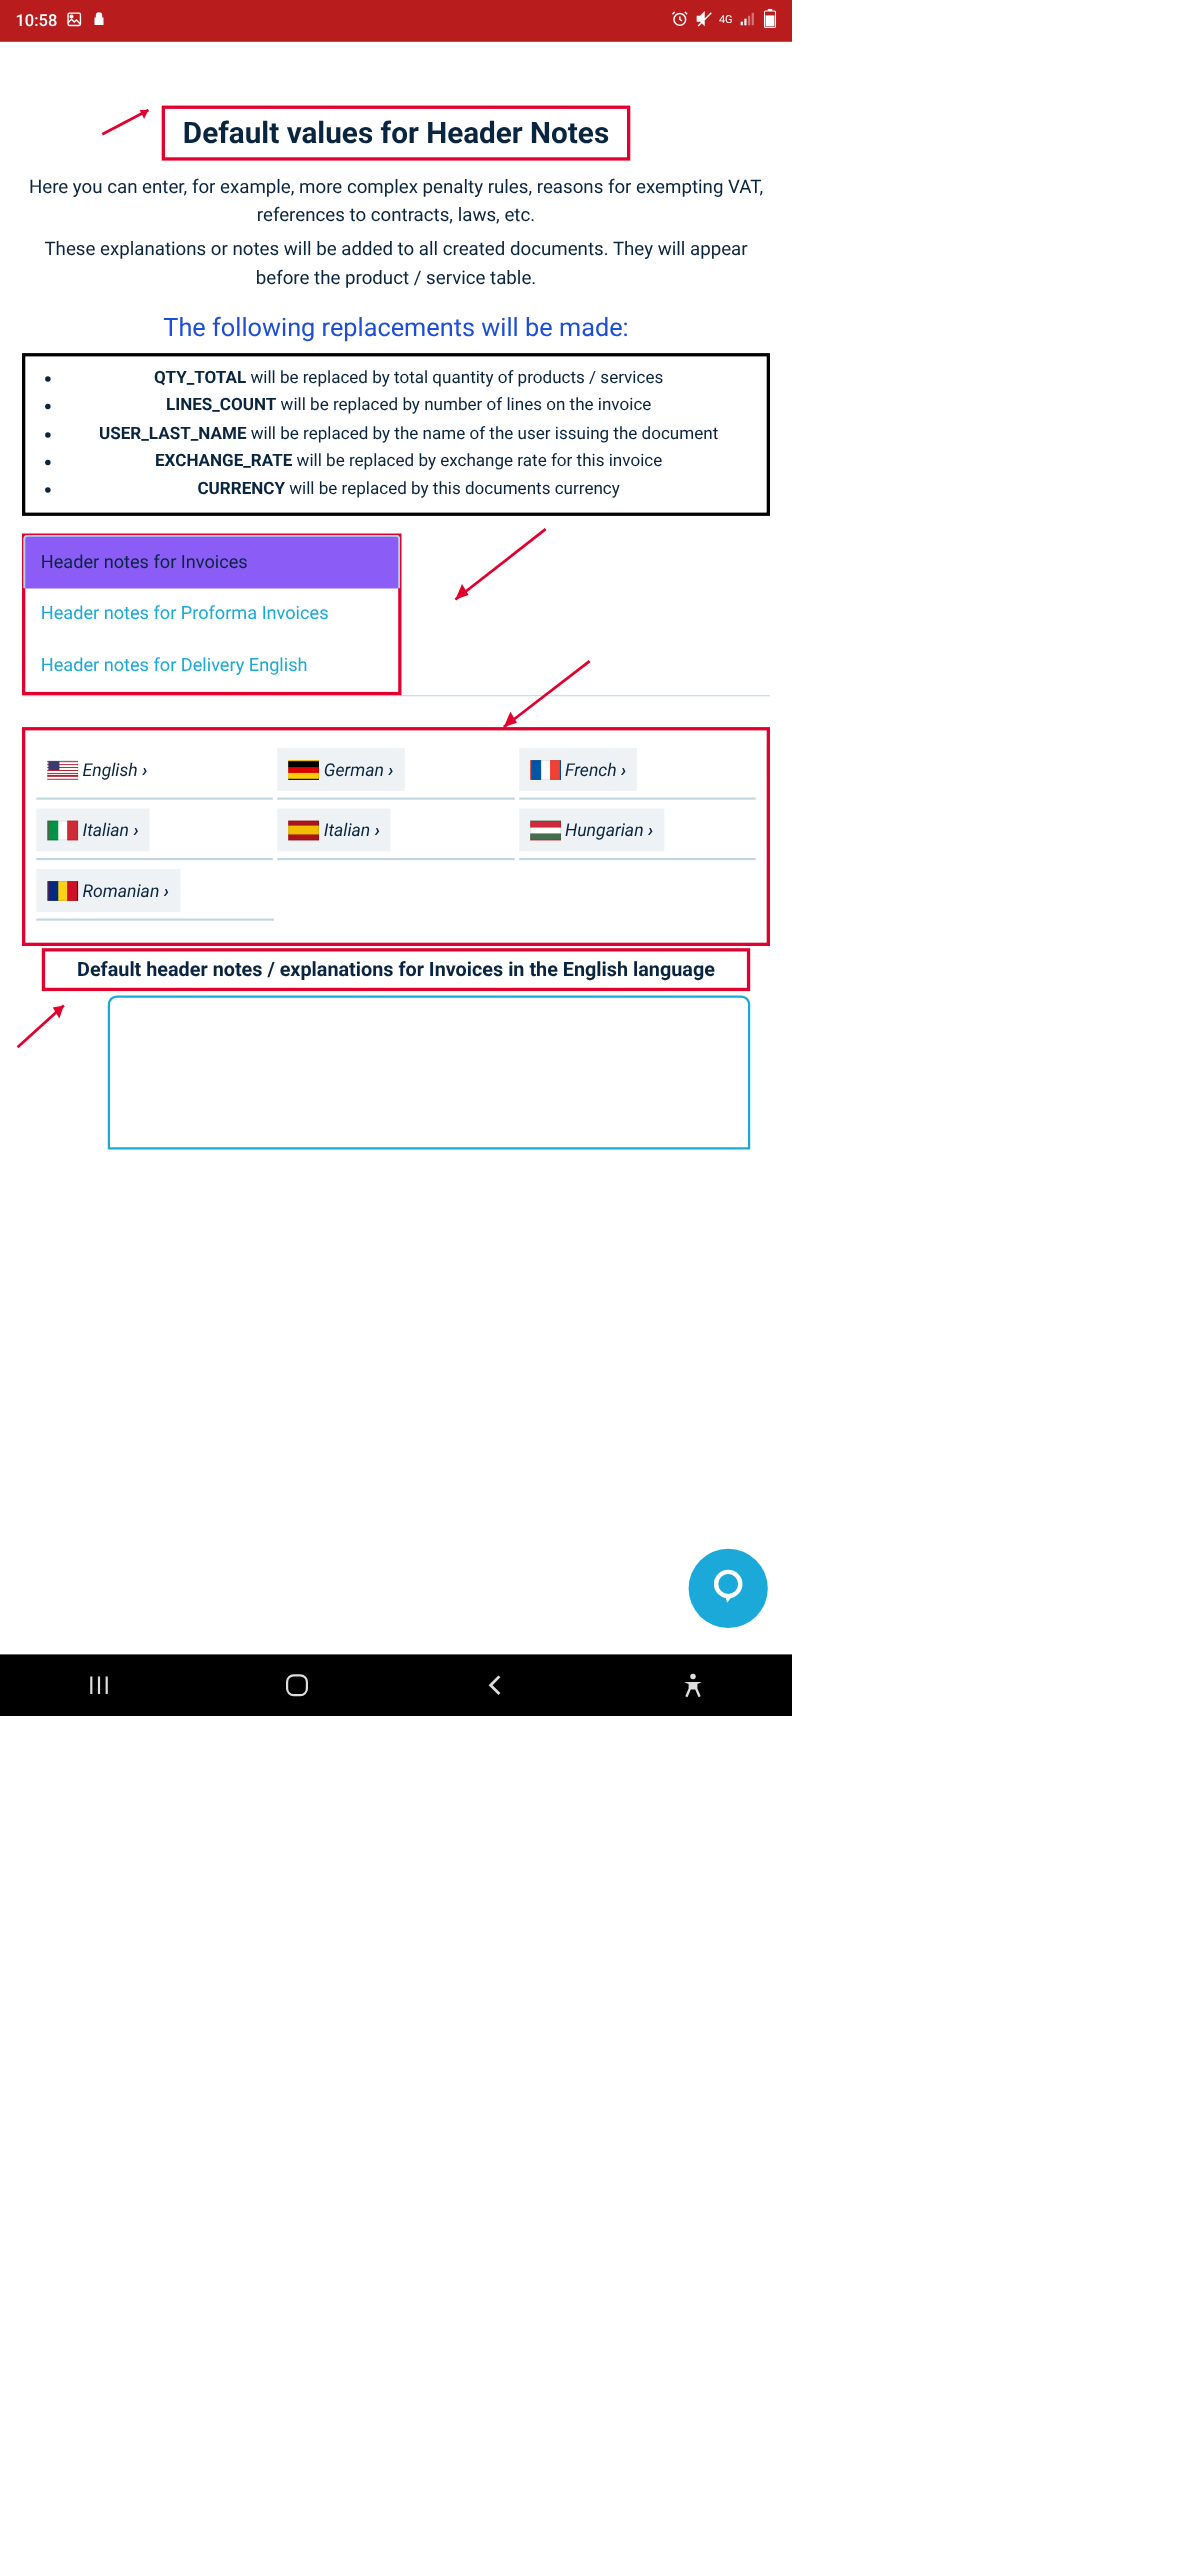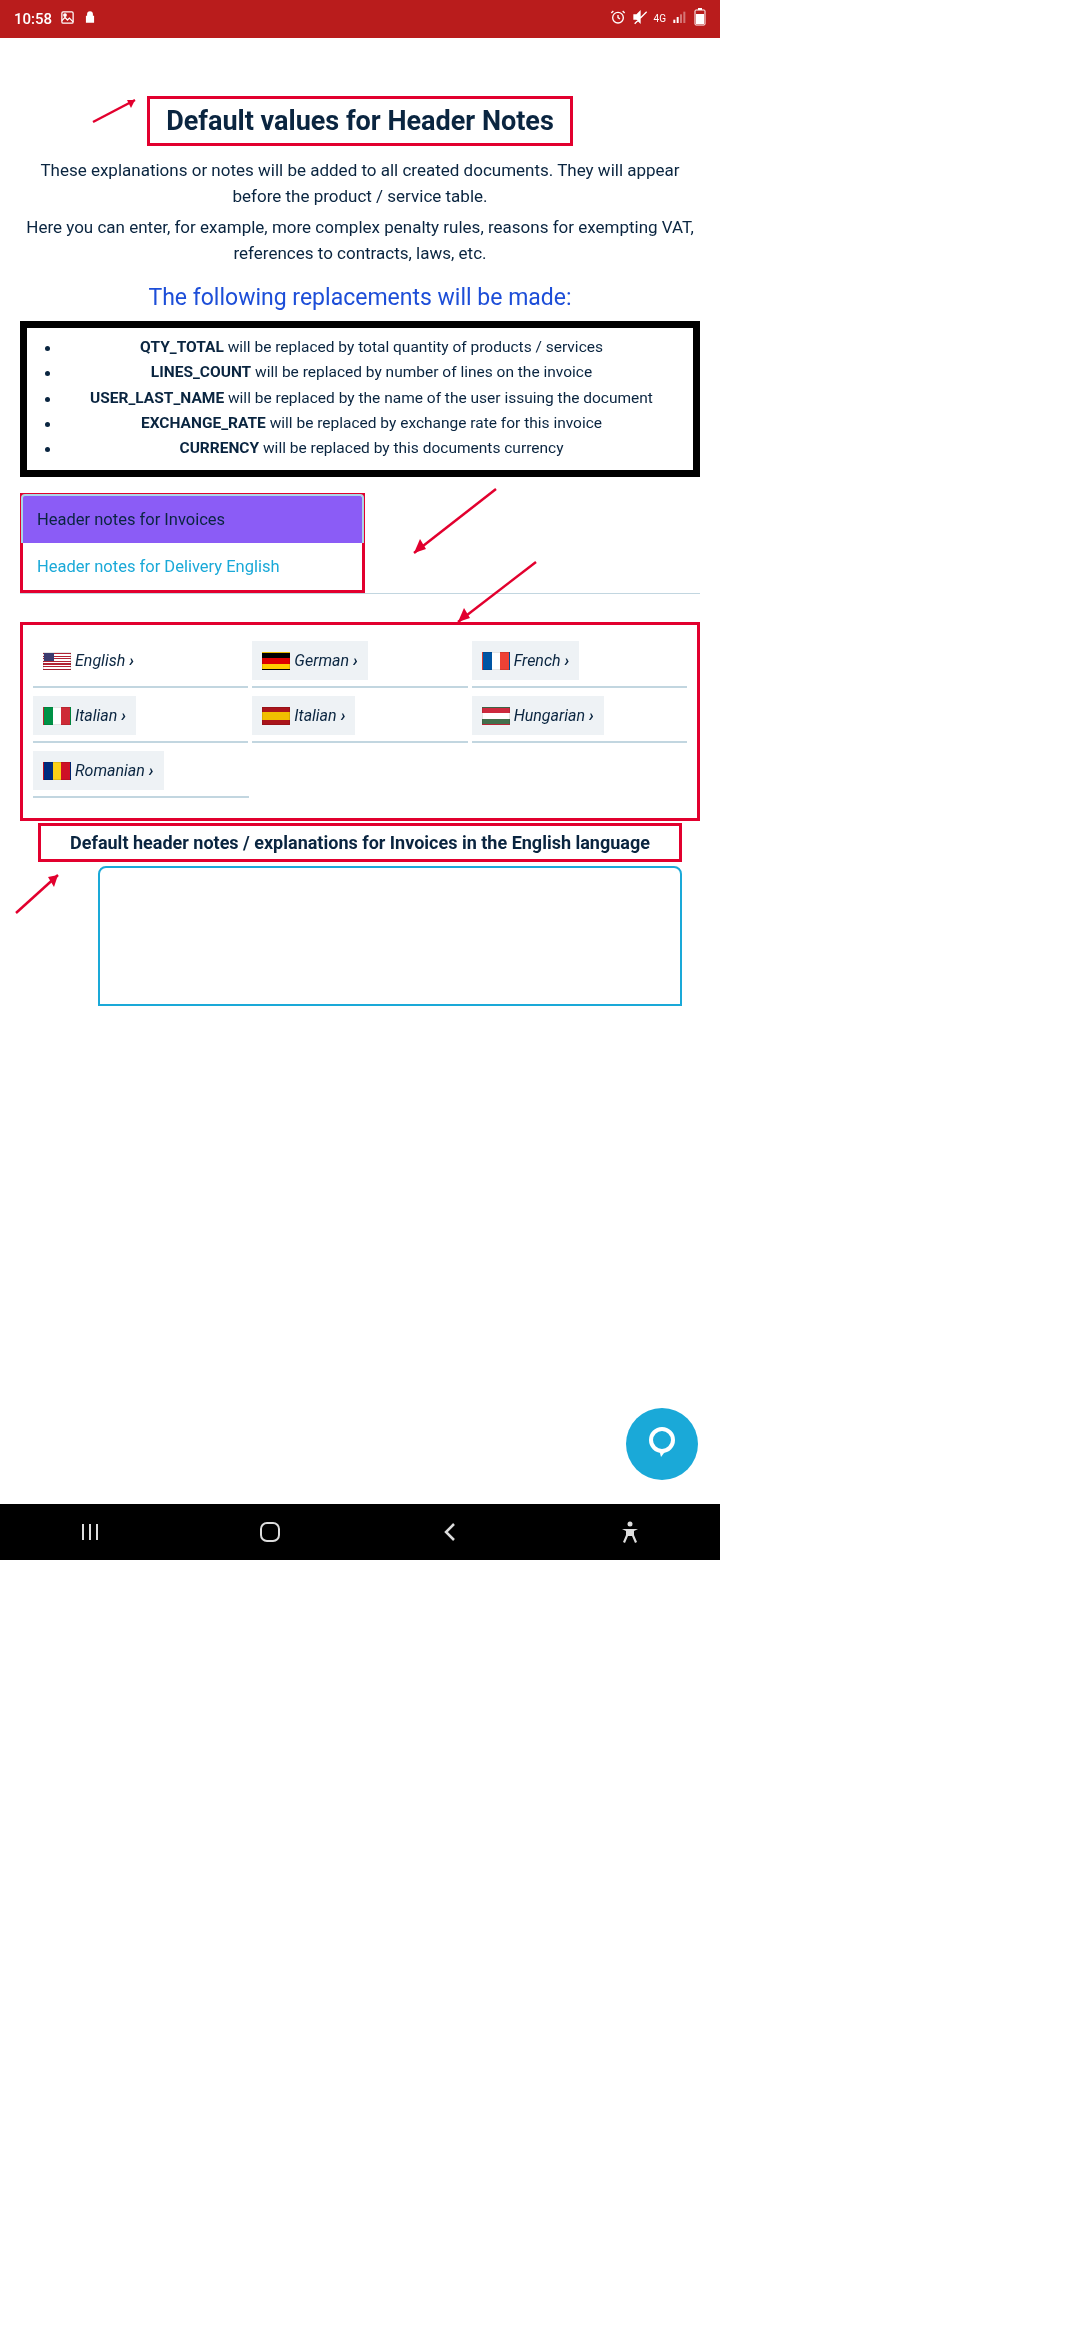--- a/index.html
+++ b/index.html
@@ -6,21 +6,21 @@
     body { font-family: -apple-system, BlinkMacSystemFont, "Segoe UI", Roboto, Arial, sans-serif; width: 720px; height: 1560px; background: #fff; color: #0a2540; display: flex; flex-direction: column; }
     .status-bar { background: #b91c1c; color: #fff; display: flex; justify-content: space-between; align-items: center; padding: 4px 14px; height: 38px; font-size: 15px; }
     .status-left { display: flex; align-items: center; gap: 8px; font-weight: 500; }
     .status-right { display: flex; align-items: center; gap: 6px; }
     .content { flex: 1; padding: 20px 8px 20px 8px; text-align: center; overflow: hidden; }
     .page-title { border: 3px solid #e2002e; display: inline-block; padding: 6px 16px; font-size: 27px; font-weight: 700; color: #0a2540; margin-top: 38px; position: relative; }
     .red-arrow-1 { position: absolute; left: -56px; top: 36px; width: 50px; height: 30px; }
     .description { margin-top: 12px; font-size: 17px; line-height: 1.5; color: #0a2540; padding: 0 8px; }
     .desc-para { margin-bottom: 6px; }
     .replacements-intro { margin-top: 18px; font-size: 23px; color: #1d4ed8; }
-    .replacements-box { border: 7px solid #000000; margin: 10px 12px 0 12px; padding: 8px 12px; text-align: left; }
+    .replacements-box { border: 3px solid #000000; margin: 10px 12px 0 12px; padding: 8px 12px; text-align: left; }
     .replacements-box ul { list-style: none; padding: 0; }
     .replacements-box li { display: flex; align-items: flex-start; font-size: 15.5px; line-height: 1.5; margin-bottom: 2px; }
     .bullet { width: 5px; height: 5px; background: #0a2540; border-radius: 50%; margin-top: 10px; margin-right: 12px; margin-left: 6px; flex-shrink: 0; }
     .li-text { flex: 1; text-align: center; }
     .li-text b { font-weight: 700; }
     .tabs-wrapper { text-align: left; margin: 16px 12px 0 12px; position: relative; }
     .tabs-box { border: 3px solid #e2002e; display: inline-block; padding: 0; width: 345px; }
     .tab-item { padding: 14px 14px; font-size: 16.5px; }
     .tab-active { color: #0a2540; background: #8b5cf6; border: 2px solid #a9d5e6; border-bottom: none; border-top-left-radius: 4px; border-top-right-radius: 4px; margin: -2px -2px 0 -2px; }
     .tab-inactive { color: #1aa9d8; }
@@ -107,22 +107,22 @@
 <div class="content">
   <div style="position:relative; display:inline-block;">
     <h1 class="page-title">Default values for Header Notes</h1>
     <svg class="red-arrow-1" viewBox="0 0 50 30">
           <line x1="2" y1="28" x2="44" y2="6" stroke="#e2002e" stroke-width="2.5"></line>
           <polygon points="44,6 36,6 40,14" fill="#e2002e"></polygon>
         </svg>
   </div>
 
   <div class="description">
+    <p class="desc-para">Here you can enter, for example, more complex penalty rules, reasons for exempting VAT, references to contracts, laws, etc.</p>
     <p class="desc-para">These explanations or notes will be added to all created documents. They will appear before the product / service table.</p>
-    <p class="desc-para">Here you can enter, for example, more complex penalty rules, reasons for exempting VAT, references to contracts, laws, etc.</p>
   </div>
 
   <p class="replacements-intro">The following replacements will be made:</p>
 
   <div class="replacements-box">
     <ul>
       <li>
             <span class="bullet"></span>
             <span class="li-text"><b>QTY_TOTAL</b><span> will be replaced by total quantity of products / services</span></span>
           </li>
@@ -145,20 +145,21 @@
     </ul>
   </div>
 
   <div class="tabs-wrapper">
     <svg class="red-arrow-2" viewBox="0 0 100 80">
           <line x1="96" y1="4" x2="14" y2="68" stroke="#e2002e" stroke-width="2.5"></line>
           <polygon points="14,68 26,64 20,54" fill="#e2002e"></polygon>
         </svg>
     <div class="tabs-box">
       <div class="tab-item tab-active">Header notes for Invoices</div>
+      <div class="tab-item tab-inactive">Header notes for Proforma Invoices</div>
       <div class="tab-item tab-inactive">Header notes for Delivery English</div>
     </div>
     <div class="tabs-underline"></div>
   </div>
 
   <div class="lang-section">
     <svg class="red-arrow-3" viewBox="0 0 100 72">
           <line x1="96" y1="4" x2="18" y2="64" stroke="#e2002e" stroke-width="2.5"></line>
           <polygon points="18,64 30,60 24,50" fill="#e2002e"></polygon>
         </svg>

